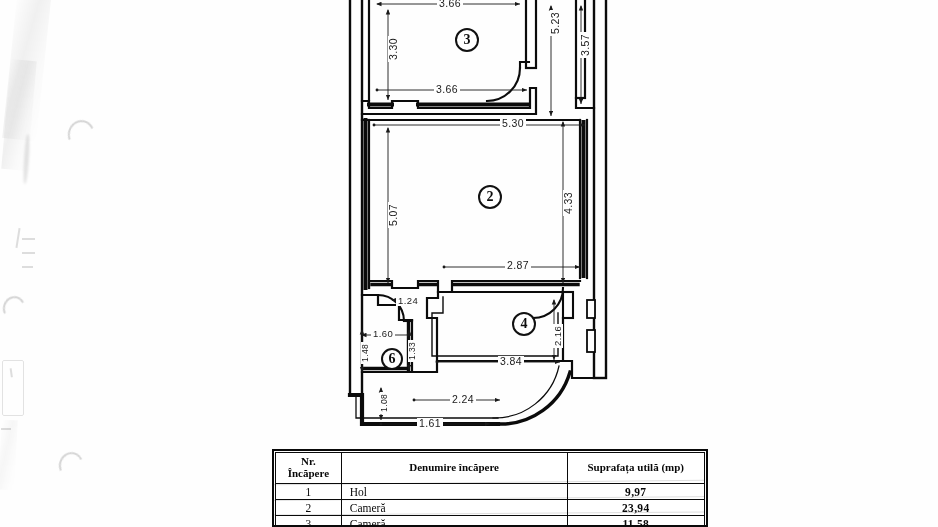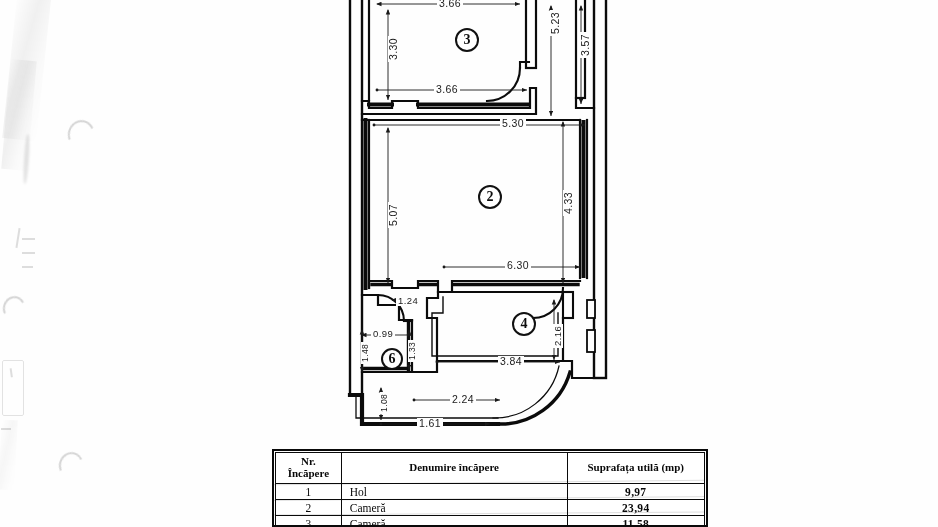--- a/index.html
+++ b/index.html
@@ -323,25 +323,25 @@
   <div class="dim vert" style="left:550px; top:36px;">5.23</div>
 
   <div class="dim vert" style="left:580px; top:58px;">3.57</div>
 
   <div class="dim" style="left:472px; top:118px;margin-left:28px;">5.30</div>
 
   <div class="dim vert" style="left:388px; top:228px;">5.07</div>
 
   <div class="dim vert" style="left:563px; top:216px;">4.33</div>
 
-  <div class="dim" style="left:505px; top:260px;">6.30</div>
+  <div class="dim" style="left:505px; top:260px;">2.87</div>
 
   <div class="dim small" style="left:396px; top:296px;">1.24</div>
 
-  <div class="dim small" style="left:371px; top:329px;">0.99</div>
+  <div class="dim small" style="left:371px; top:329px;">1.60</div>
 
   <div class="dim vert tiny" style="left:361px; top:364px;">1.48</div>
 
   <div class="dim vert tiny" style="left:408px; top:362px;">1.33</div>
 
   <div class="dim vert small" style="left:553px; top:348px;">2.16</div>
 
   <div class="dim" style="left:498px; top:356px;">3.84</div>
 
   <div class="dim vert tiny" style="left:380px; top:414px;">1.08</div>

